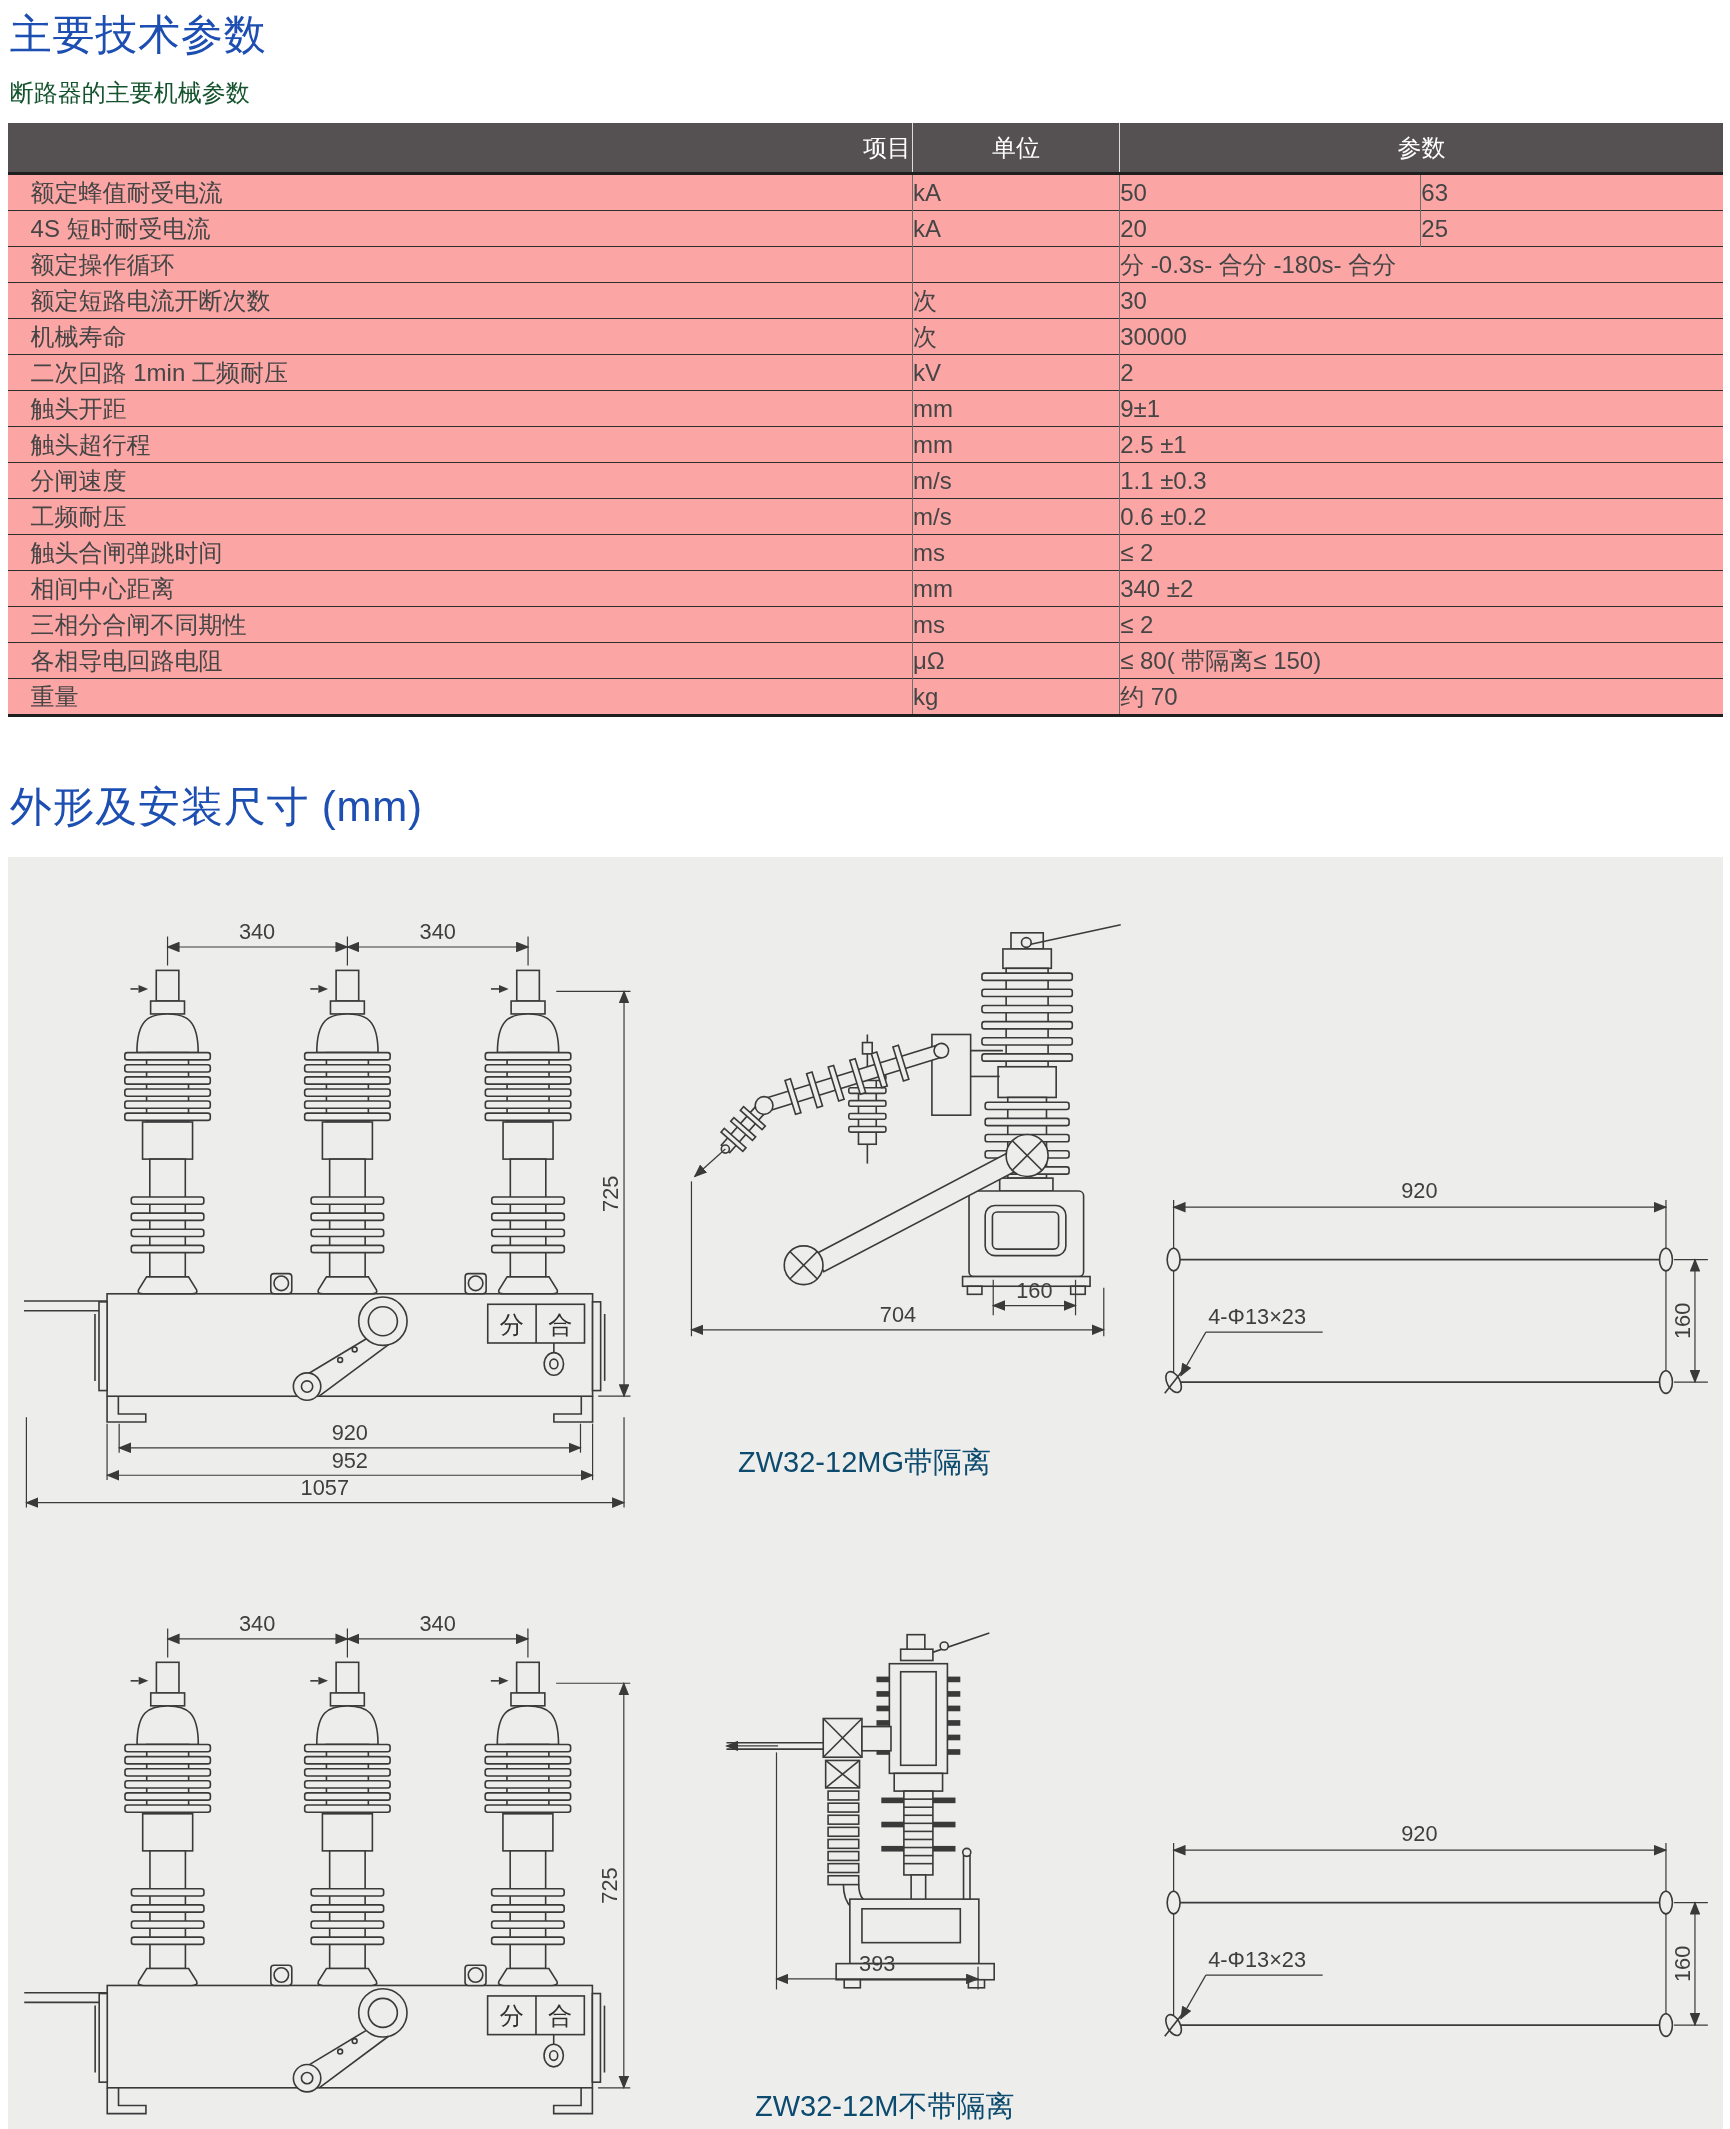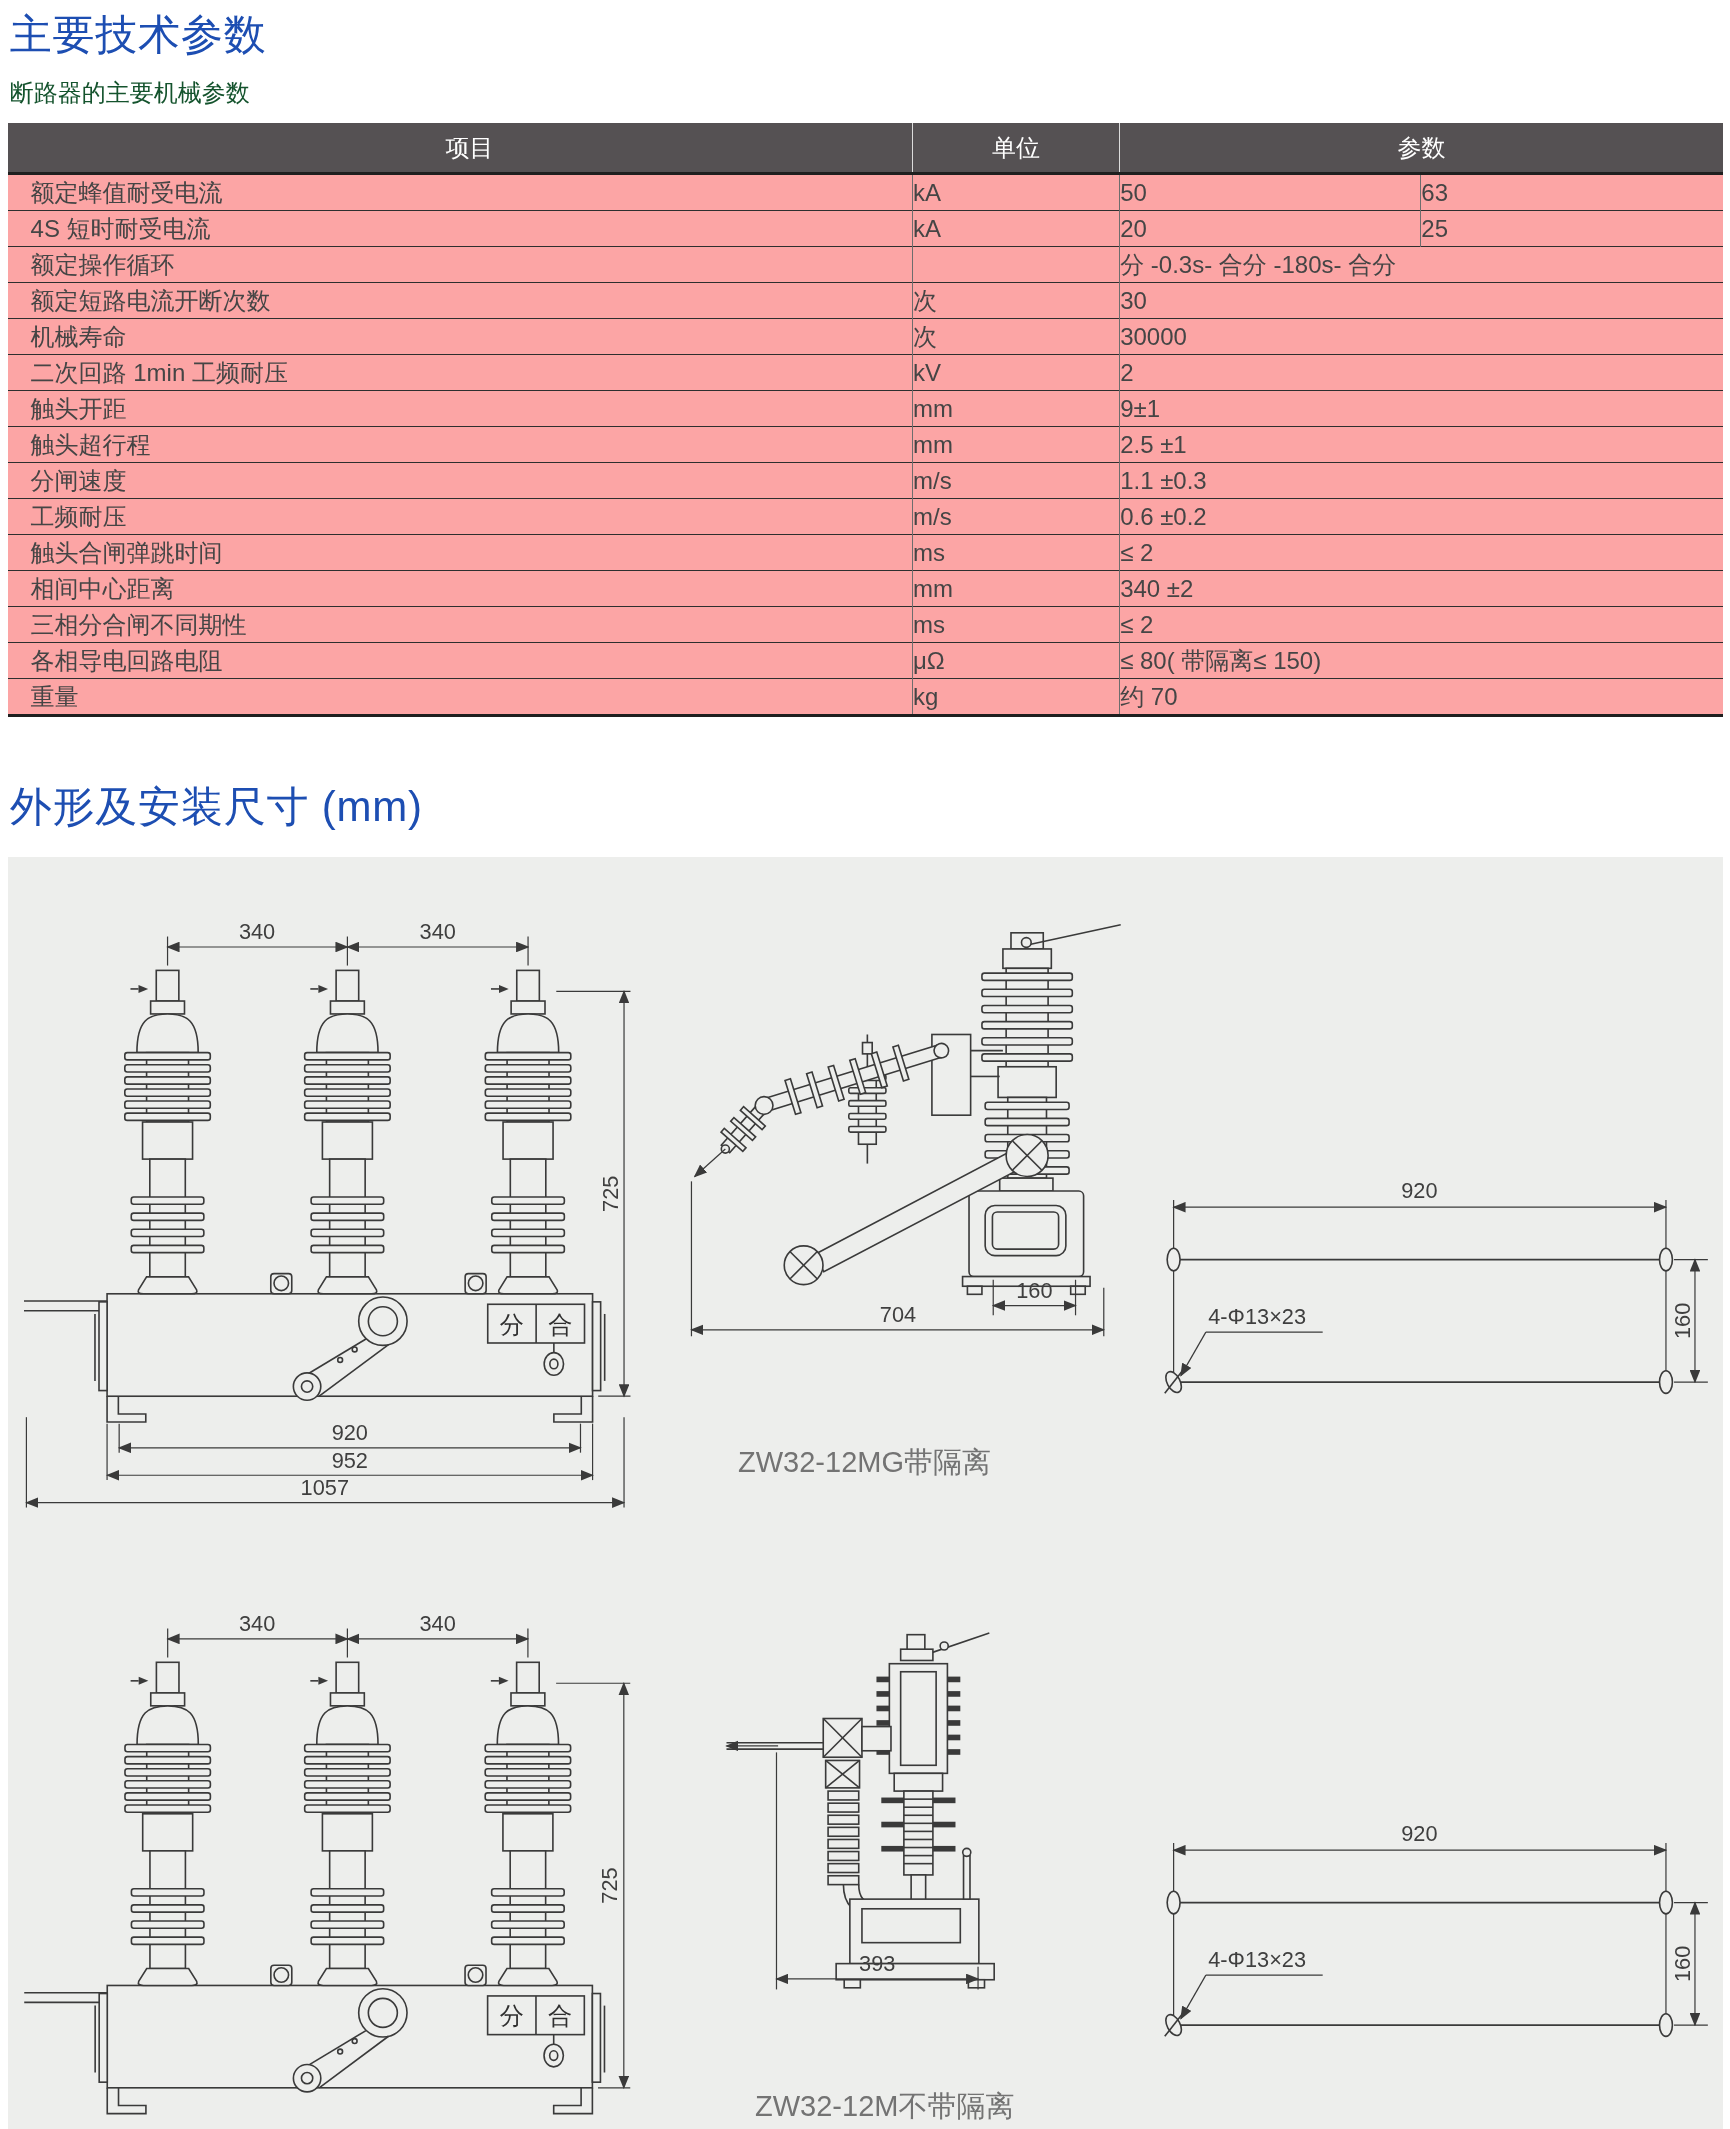--- a/index.html
+++ b/index.html
@@ -3,38 +3,38 @@
 <meta charset="utf-8">
 <style>
   html,body{margin:0;padding:0}
   body{width:1731px;height:2129px;position:relative;background:#fff;
        font-family:"Liberation Sans","DejaVu Sans",sans-serif;color:#454545;overflow:hidden}
   .sec-title{position:absolute;left:9.7px;font-size:42px;color:#1d4eb2;letter-spacing:0.8px;white-space:nowrap}
   .subtitle{position:absolute;left:9.7px;font-size:24px;color:#14532d;white-space:nowrap}
   .tblwrap{position:absolute;left:8px;top:123px;width:1715px}
   table{width:100%;border-collapse:collapse;table-layout:fixed;font-size:24px}
   thead th{background:#555153;color:#fff;font-weight:normal;height:47px;border-bottom:3.2px solid #1f1f1f}
-  thead th.h-item{text-align:center;padding-left:20px}
+  thead th.h-item{text-align:right;padding-left:20px}
   thead th.vbh{border-left:0.8px solid #dcdcdc}
   tbody td{height:35px;background:#fca5a5;border-top:1.6px solid #2e2e2e;padding:0;white-space:nowrap;overflow:hidden}
   tbody tr:first-child td{border-top:none}
   tbody tr:last-child td{border-bottom:3.2px solid #1f1f1f}
   td.item{text-align:left;padding-left:22.6px}
   td.ctr{}
   td.vb{border-left:0.8px solid #6d6d6d}
   .panel{position:absolute;left:8px;top:857px;width:1715px;height:1272px;background:#edeeec}
   svg.d{position:absolute;overflow:visible}
   .ln{stroke:#3a3a3a;stroke-width:2;fill:#edeeec}
   .nf{fill:none}
   .dm{stroke:#3a3a3a;stroke-width:1.5;fill:none}
   .dim{marker-start:url(#arr);marker-end:url(#arr)}
   .dk{fill:#3a3a3a;stroke:none}
   svg text{font-size:27px;fill:#3f3f3f;stroke:none;font-family:"Liberation Sans","DejaVu Sans",sans-serif}
   svg text.ind{font-size:30px;fill:#2f2f2f}
-  .cap{position:absolute;font-size:29px;color:#737373;white-space:nowrap}
+  .cap{position:absolute;font-size:29px;color:#0c4a6e;white-space:nowrap}
 </style>
 </head>
 <body>
 
 <svg width="0" height="0" style="position:absolute" aria-hidden="true">
   <defs>
     <marker id="arr" viewBox="0 0 10 8" refX="9" refY="4" markerWidth="11" markerHeight="9" orient="auto-start-reverse">
       <path d="M0 0 L10 4 L0 8 z" fill="#3a3a3a"></path>
     </marker>
     <g id="pole" stroke="#3a3a3a" stroke-width="2" fill="#edeeec">

